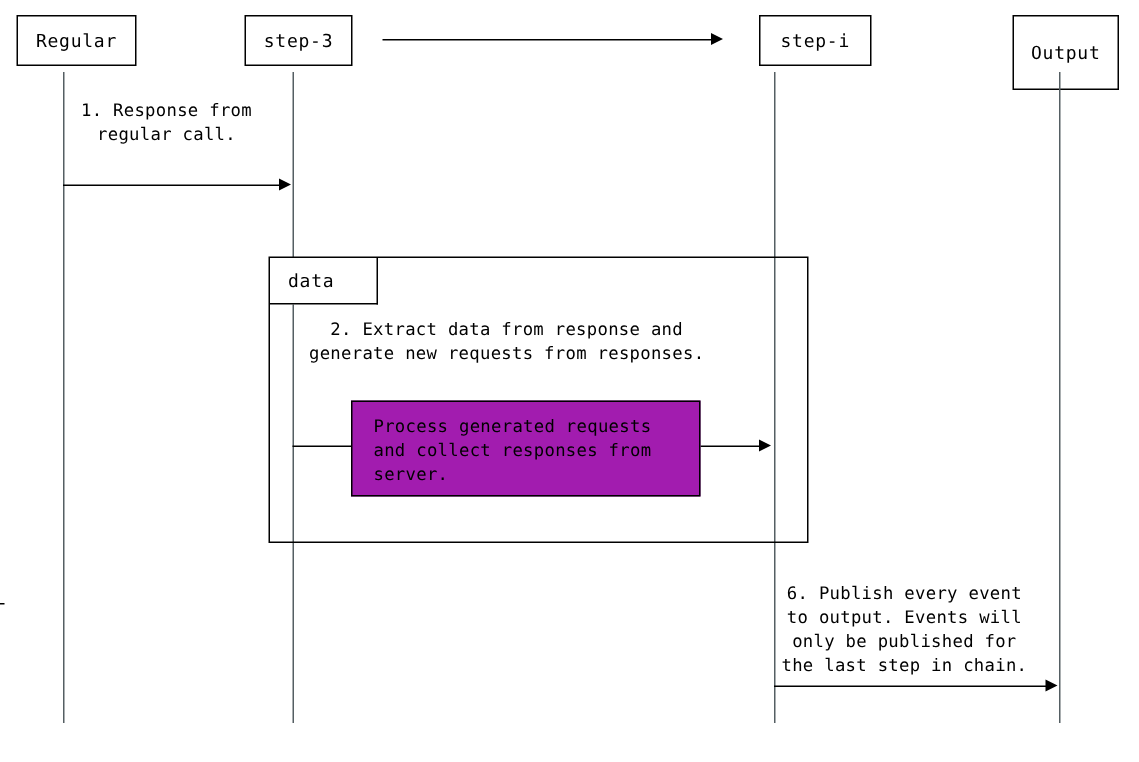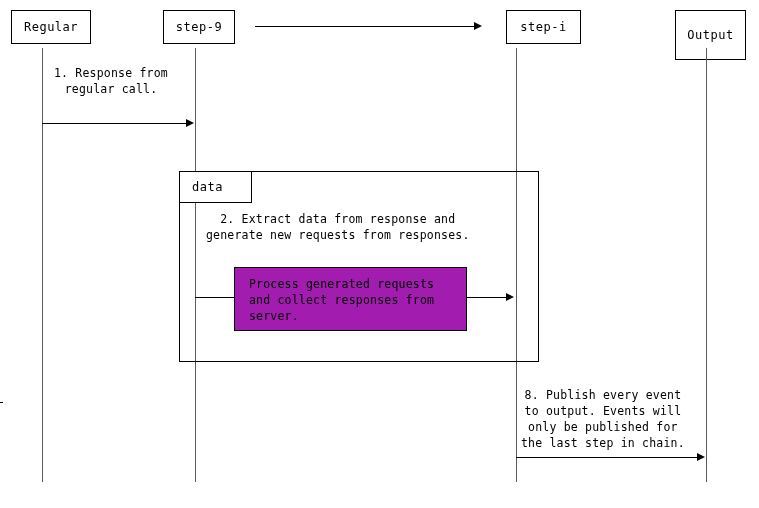--- a/index.html
+++ b/index.html
@@ -110,21 +110,21 @@
 </head>
 <body>
 
 <div id="diagram">
 
   <div class="participant" style="left:11px; top:10px; width:80px; height:34px;">
     <span>Regular</span>
   </div>
 
   <div class="participant" style="left:163px; top:10px; width:72px; height:34px;">
-    <span>step-9</span>
+    <span>step-3</span>
   </div>
 
   <div class="participant" style="left:482px; top:10px; width:75px; height:34px;margin-left:24px;">
     <span>step-i</span>
   </div>
 
   <div class="participant" style="left:675px; top:10px; width:71px; height:50px;">
     <span>Output</span>
   </div>
 
@@ -153,20 +153,20 @@
 generate new requests from responses.</div>
 
   <div class="arrow-line" style="left:195px; top:297px; width:40px;"></div>
   <div class="arrow-line" style="left:467px; top:297px; width:41px;"></div>
   <div class="arrow-head" style="left:506px; top:293px;"></div>
 
   <div class="message-box" style="left:234px; top:267px; width:233px; height:64px;">Process generated requests
 and collect responses from
 server.</div>
 
-  <div class="note-text" style="left:521px; top:387px;">8. Publish every event
+  <div class="note-text" style="left:521px; top:387px;">6. Publish every event
 to output. Events will
 only be published for
 the last step in chain.</div>
   <div class="arrow-line" style="left:516px; top:457px; width:182px;"></div>
   <div class="arrow-head" style="left:697px; top:453px;"></div>
 
 </div>
 
 </body></html>

